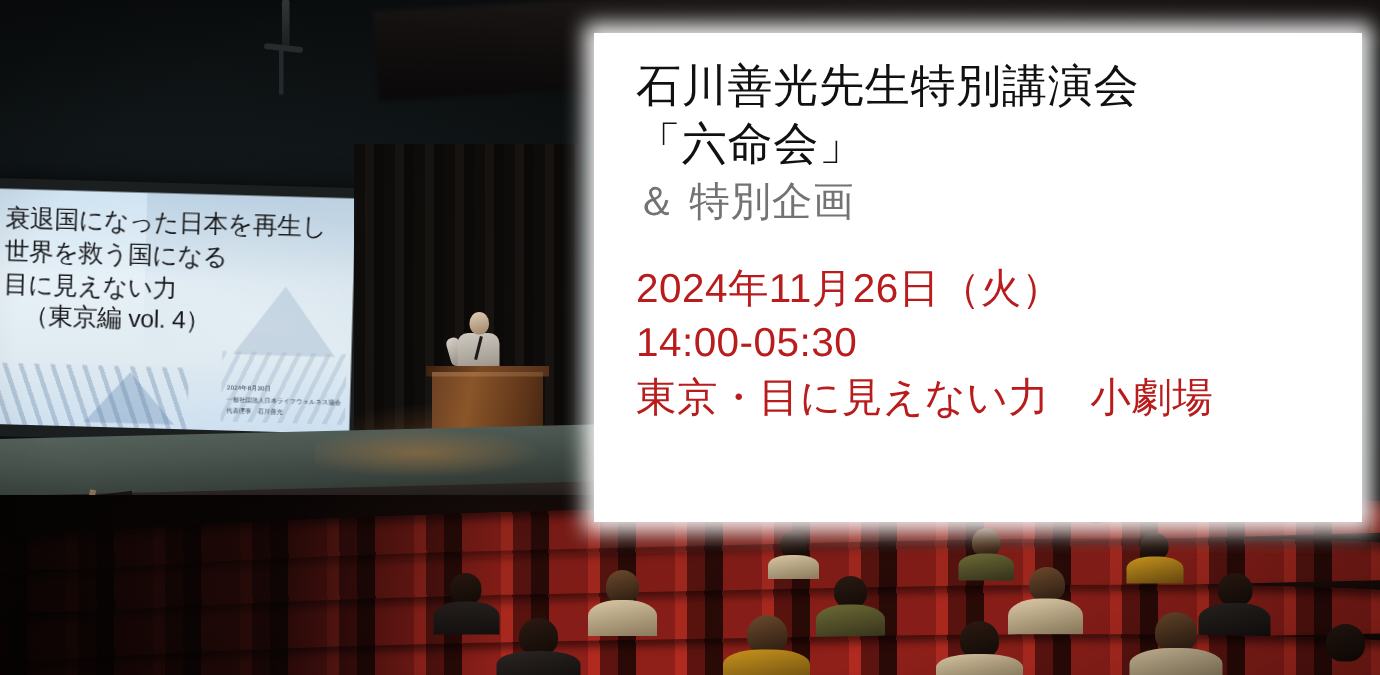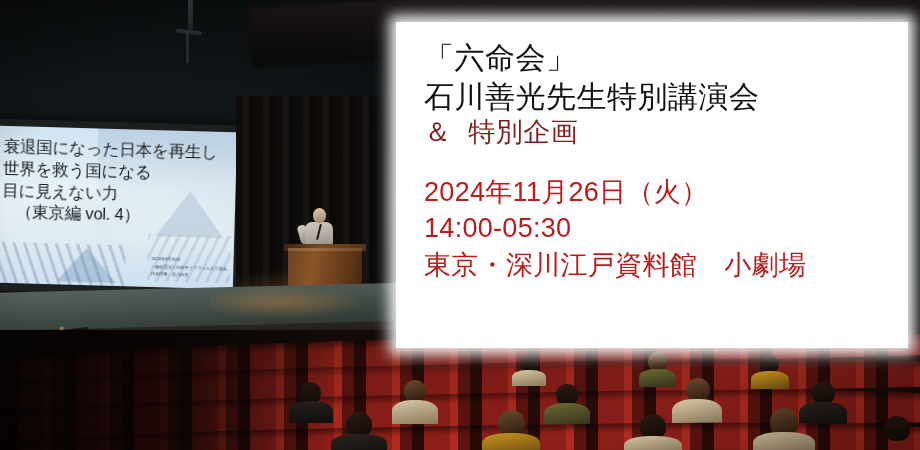--- a/index.html
+++ b/index.html
@@ -230,26 +230,25 @@
     position: absolute; left: 28px; right: 14px; top: 16px;
   }
   .title-block {
     color: #111111;
     font-size: 30px;
     line-height: 1.30;
     letter-spacing: .5px;
     white-space: nowrap;
   }
   .title-accent {
-    color: #7f1d1d;
+    color: #737373;
     font-size: 27px;
     line-height: 1.34;
     letter-spacing: .5px;
     white-space: nowrap;
-    font-family: Liberation Mono, monospace;
   }
   .detail-block {
     margin-top: 22px;
     color: #b91c1c;
     font-size: 27px;
     line-height: 1.34;
     letter-spacing: .3px;
     white-space: nowrap;
   }
   .detail-block .indent { padding-left: 16px; }
@@ -339,25 +338,25 @@
       <div class="head" style="left:884px;top:86px;width:26px;height:25px;"></div>
 
       <div class="dark-left"></div>
     </div>
 
     <div class="vignette"></div>
   </div>
 
   <div class="info-card">
     <div class="card-inner">
+      <div class="title-block">石川善光先生特別講演会</div>
       <div class="title-block">「六命会」</div>
-      <div class="title-block">石川善光先生特別講演会</div>
       <div class="title-accent">＆ 特別企画</div>
 
       <div class="detail-block">
         <div>2024年11月26日（火）</div>
         <div>14:00-05:30</div>
-        <div>東京・深川江戸資料館　小劇場</div>
+        <div>東京・目に見えない力　小劇場</div>
       </div>
     </div>
   </div>
 
 </div>
 
 </body></html>

